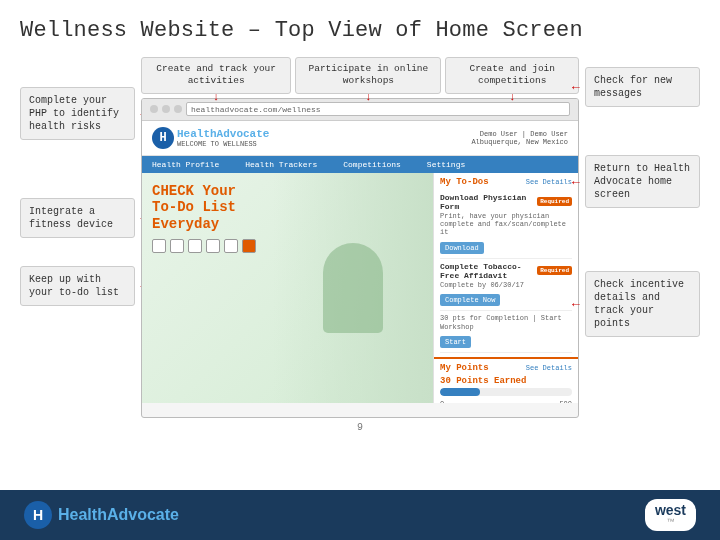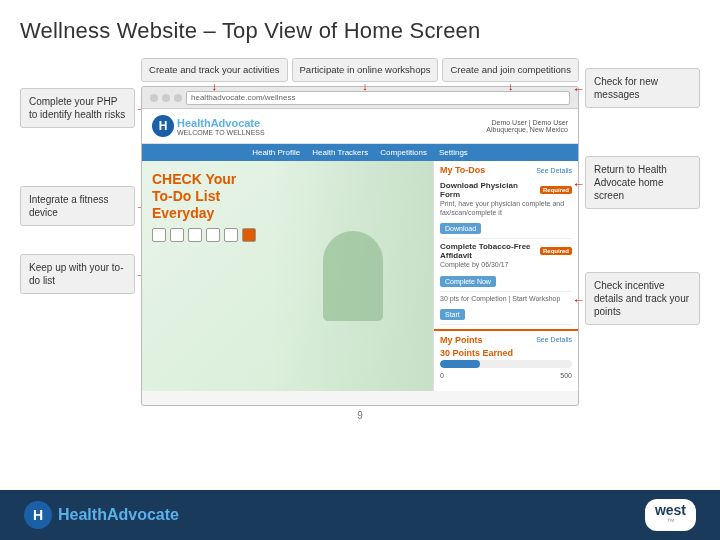--- a/index.html
+++ b/index.html
@@ -12,20 +12,21 @@
       position: relative;
     }
 
     
     .slide {
       width: 720px;
       height: 490px;
       background: #fff;
       position: relative;
       padding: 18px 20px 10px 20px;
+      font-family: Liberation Mono, monospace;
     }
 
     
     .slide-title {
       font-size: 22px;
       font-weight: 400;
       color: #333;
       margin-bottom: 14px;
       letter-spacing: 0.2px;
     }
@@ -166,23 +167,22 @@
     .ha-user-info {
       font-size: 7px;
       color: #555;
       text-align: right;
     }
 
     
     .ha-nav {
       background: #3580c0;
       display: flex;
-      padding: 0 18px;
-      gap: 0;
-      justify-content: center;
+      padding: 0 4px;
+      gap: 14px;
     }
 
     .ha-nav-item {
       color: #fff;
       font-size: 8px;
       padding: 4px 6px;
       cursor: pointer;
     }
 
     

